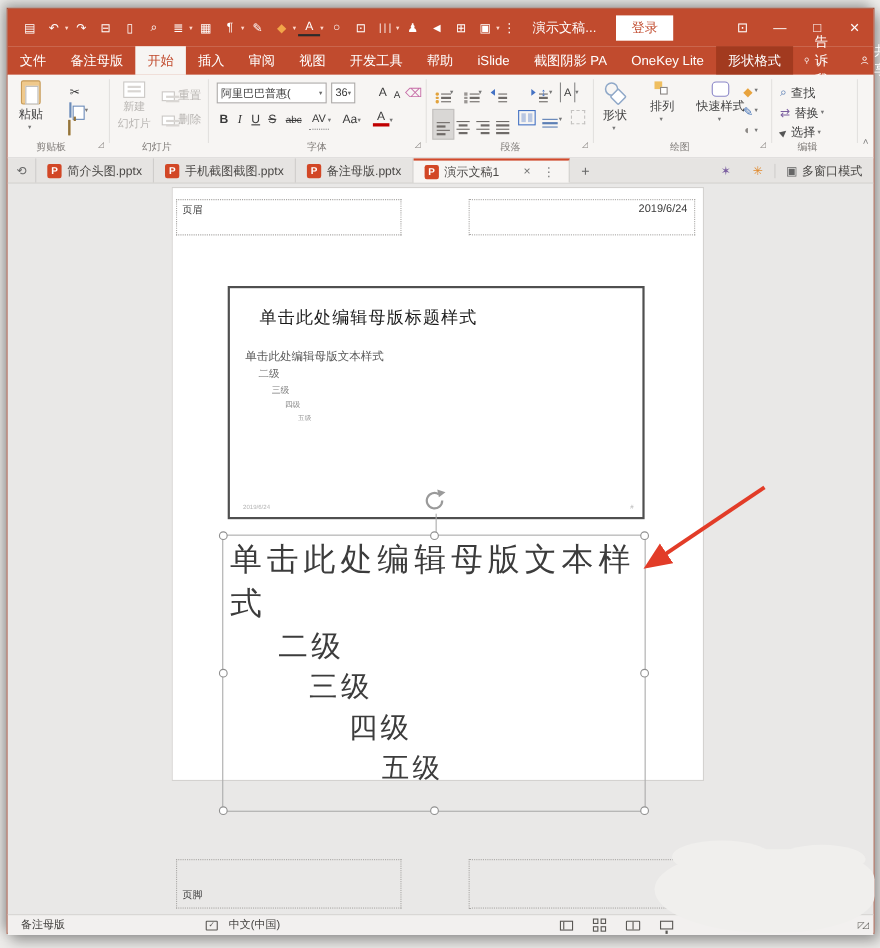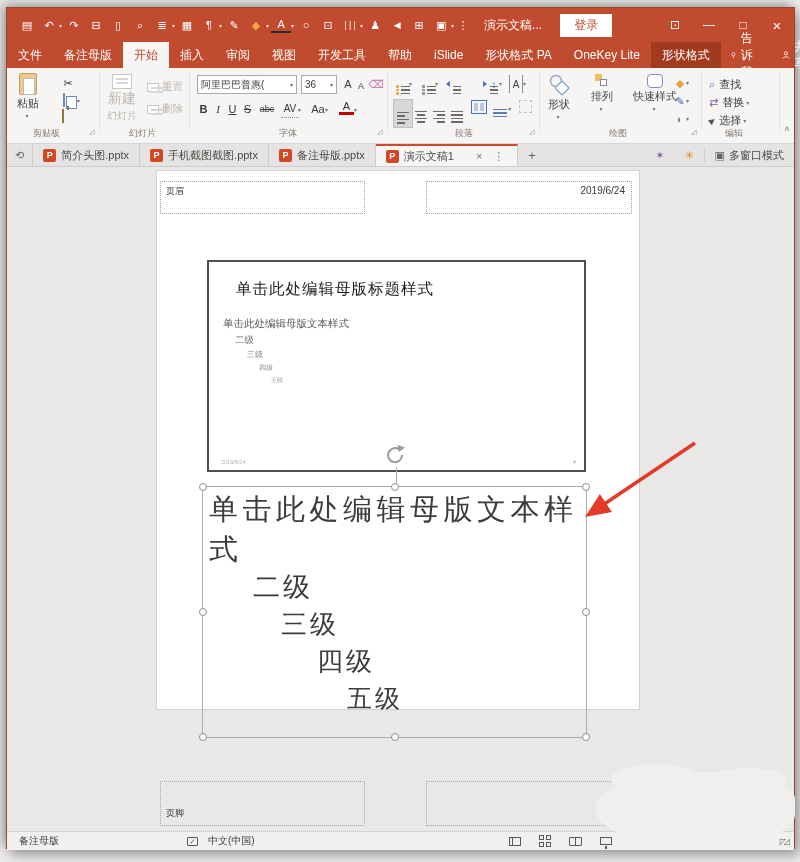--- a/index.html
+++ b/index.html
@@ -160,21 +160,21 @@
   <div class="tabsrow">
     <span class="rtab">文件</span>
     <span class="rtab">备注母版</span>
     <span class="rtab active">开始</span>
     <span class="rtab">插入</span>
     <span class="rtab">审阅</span>
     <span class="rtab">视图</span>
     <span class="rtab">开发工具</span>
     <span class="rtab">帮助</span>
     <span class="rtab">iSlide</span>
-    <span class="rtab">形状格式 PA</span>
+    <span class="rtab">截图阴影 PA</span>
     <span class="rtab">OneKey Lite</span>
     <span class="rtab contextual">形状格式</span>
     <span class="tellme">
       <svg width="10" height="13" viewBox="0 0 10 13">
           <circle cx="5" cy="4" r="3.4" fill="none" stroke="#fff" stroke-width="1.4"></circle>
           <path d="M5 7.5 L5 12" stroke="#fff" stroke-width="1.4"></path>
         </svg>
       <span>告诉我</span>
     </span>
     <span class="share">
@@ -196,40 +196,40 @@
     <span class="fmt" style="left:52px; top:6px; width:18px;">✂</span>
     <span class="abs" style="left:56px; top:26px;"><i class="ic-copy"></i></span><span class="ddc abs" style="left:72px; top:29px; color:#777">▾</span>
     <span class="abs" style="left:55px; top:42px;"><i class="ic-paint"></i></span>
     <span class="glabel" style="left:26px;">剪贴板</span>
     <span class="launcher" style="left:82px;">◿</span>
     <div class="gdiv" style="left:92px;"></div>
 
     
     <div class="bigbtn grayed" style="left:100px; top:6px;">
       <span class="ic-slide"></span>
-      <span style="font-size:14px">新建</span>
+      <span style="font-size:10px">新建</span>
       <span style="font-size:10px">幻灯片</span>
     </div>
     <span class="fmt grayed" style="left:138px; top:10px; width:40px; font-size:10.5px; gap:3px;">
         <i class="ic-slide" style="width:12px;height:9px"></i>
         <b style="font-weight:normal">重置</b>
       </span>
     <span class="fmt grayed" style="left:138px; top:32px; width:40px; font-size:10.5px; gap:3px;">
         <i class="ic-slide" style="width:12px;height:9px"></i>
         <b style="font-weight:normal">删除</b>
       </span>
     <span class="glabel" style="left:122px;">幻灯片</span>
     <div class="gdiv" style="left:182px;"></div>
 
     
     <div class="fbox" style="left:190px; top:7px; width:100px;">
       <span>阿里巴巴普惠(</span>
       <span class="ddc">▾</span>
     </div>
-    <div class="fbox" style="left:294px; top:7px; width:36px;">
+    <div class="fbox" style="left:294px; top:7px; width:22px;">
       <span>36</span>
       <span class="ddc">▾</span>
     </div>
     <span class="fmt" style="left:334px; top:7px; width:14px;">A</span>
     <span class="fmt" style="left:348px; top:9px; width:12px; font-size:9px;">A</span>
     <span class="fmt" style="left:362px; top:7px; width:14px; color:#C76FA8;">⌫</span>
     <span class="fmt" style="left:190px; top:32px; width:13px; font-weight:bold;">B</span>
     <span class="fmt" style="left:205px; top:32px; width:12px; font-style:italic; font-family:'Liberation Serif',serif;">I</span>
     <span class="fmt" style="left:219px; top:32px; width:13px; text-decoration:underline;">U</span>
     <span class="fmt" style="left:234px; top:32px; width:13px; text-decoration:line-through;">S</span>

